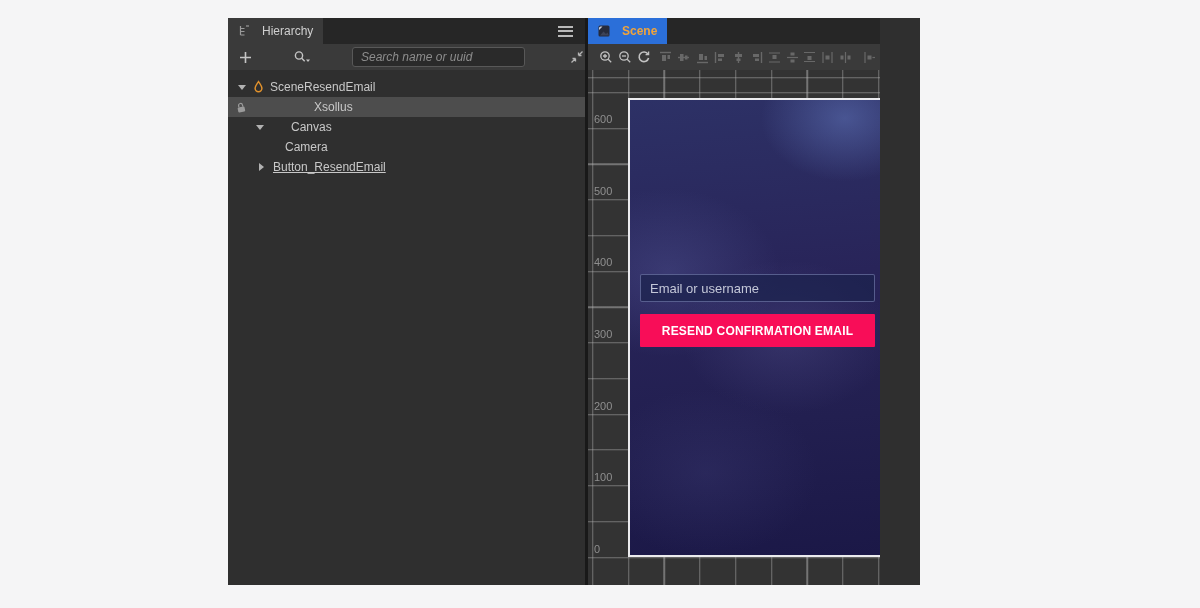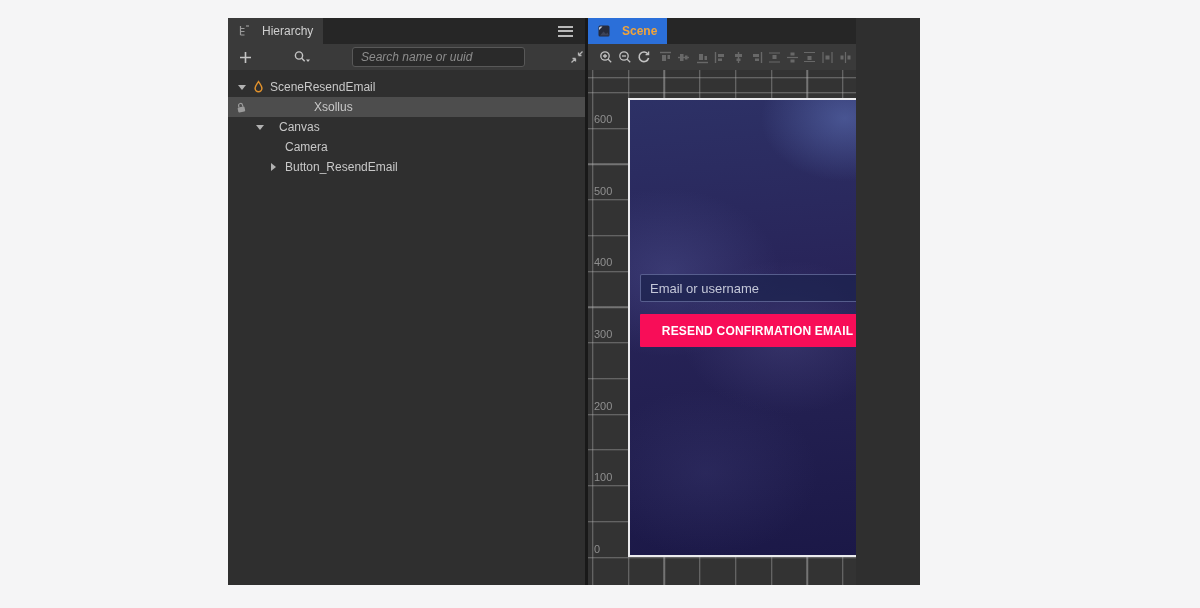--- a/index.html
+++ b/index.html
@@ -30,21 +30,21 @@
   .search::placeholder{color:#8d8d8d;font-style:italic;}
   .tree{flex:1;padding-top:7px;background:#2f2f2f;}
   .trow{height:20px;display:flex;align-items:center;font-size:12px;color:#c8c8c8;position:relative;white-space:nowrap;}
   .trow.selected{background:#4d4d4d;gap:46px;}
   .tri-down{width:0;height:0;border-left:4px solid transparent;border-right:4px solid transparent;border-top:5px solid #b2b2b2;flex:none;}
   .tri-right{width:0;height:0;border-top:4px solid transparent;border-bottom:4px solid transparent;border-left:5px solid #b2b2b2;flex:none;}
   .flame{color:var(--flame-orange);}
   
   .divider{width:3px;height:567px;background:#191919;flex:none;cursor:col-resize;}
   
-  .spanel{width:268px;height:567px;display:flex;flex-direction:column;overflow:hidden;flex:none;background:#333;}
+  .spanel{width:292px;height:567px;display:flex;flex-direction:column;overflow:hidden;flex:none;background:#333;}
   .stoolbar .icon-btn{position:absolute;top:0;height:26px;width:18px;}
   .viewport{position:relative;flex:1;overflow:hidden;background-color:#333;
     background-image:
       repeating-linear-gradient(to right, rgba(180,180,180,.5) 0, rgba(180,180,180,.5) 1px, transparent 1px, transparent 35.75px),
       repeating-linear-gradient(to bottom, rgba(180,180,180,.5) 0, rgba(180,180,180,.5) 1px, transparent 1px, transparent 35.75px);
     background-position:4.25px 22.25px,4.25px 22.25px;}
   .rlabel{position:absolute;left:6px;width:30px;height:13px;line-height:13px;font-size:11px;color:#8f8f8f;}
   .gcanvas{position:absolute;left:40px;top:28px;width:257px;height:459px;border:2px solid #ebebee;
     background:
       radial-gradient(120px 90px at 85% 4%, rgba(96,116,184,.55), transparent 70%),
@@ -119,29 +119,29 @@
       <div class="trow selected" style="padding-left:7px;">
         <svg width="12" height="13" viewBox="0 0 12 13" style="transform:rotate(-12deg);">
           <rect x="2.5" y="6" width="7" height="5" rx="1" fill="#9a9a9a"></rect>
           <path d="M4 6V4.4a2 2 0 0 1 4 0V6" fill="none" stroke="#9a9a9a" stroke-width="1.2"></path>
         </svg>
         <span style="margin-left:21px;">Xsollus</span>
       </div>
 
       <div class="trow" style="padding-left:28px;">
         <span class="tri-down"></span>
-        <span style="margin-left:15px;">Canvas</span>
+        <span style="margin-left:27px;">Canvas</span>
       </div>
 
       <div class="trow" style="padding-left:57px;">
         <span>Camera</span>
       </div>
 
 
-      <div class="trow" style="padding-left:43px;">
+      <div class="trow" style="padding-left:31px;text-decoration:underline;">
         <span class="tri-right"></span>
         <span style="margin-left:9px;">Button_ResendEmail</span>
       </div>
     </div>
   </div>
 
   <div class="divider"></div>
 
   <div class="spanel">
     <div class="tabbar">

